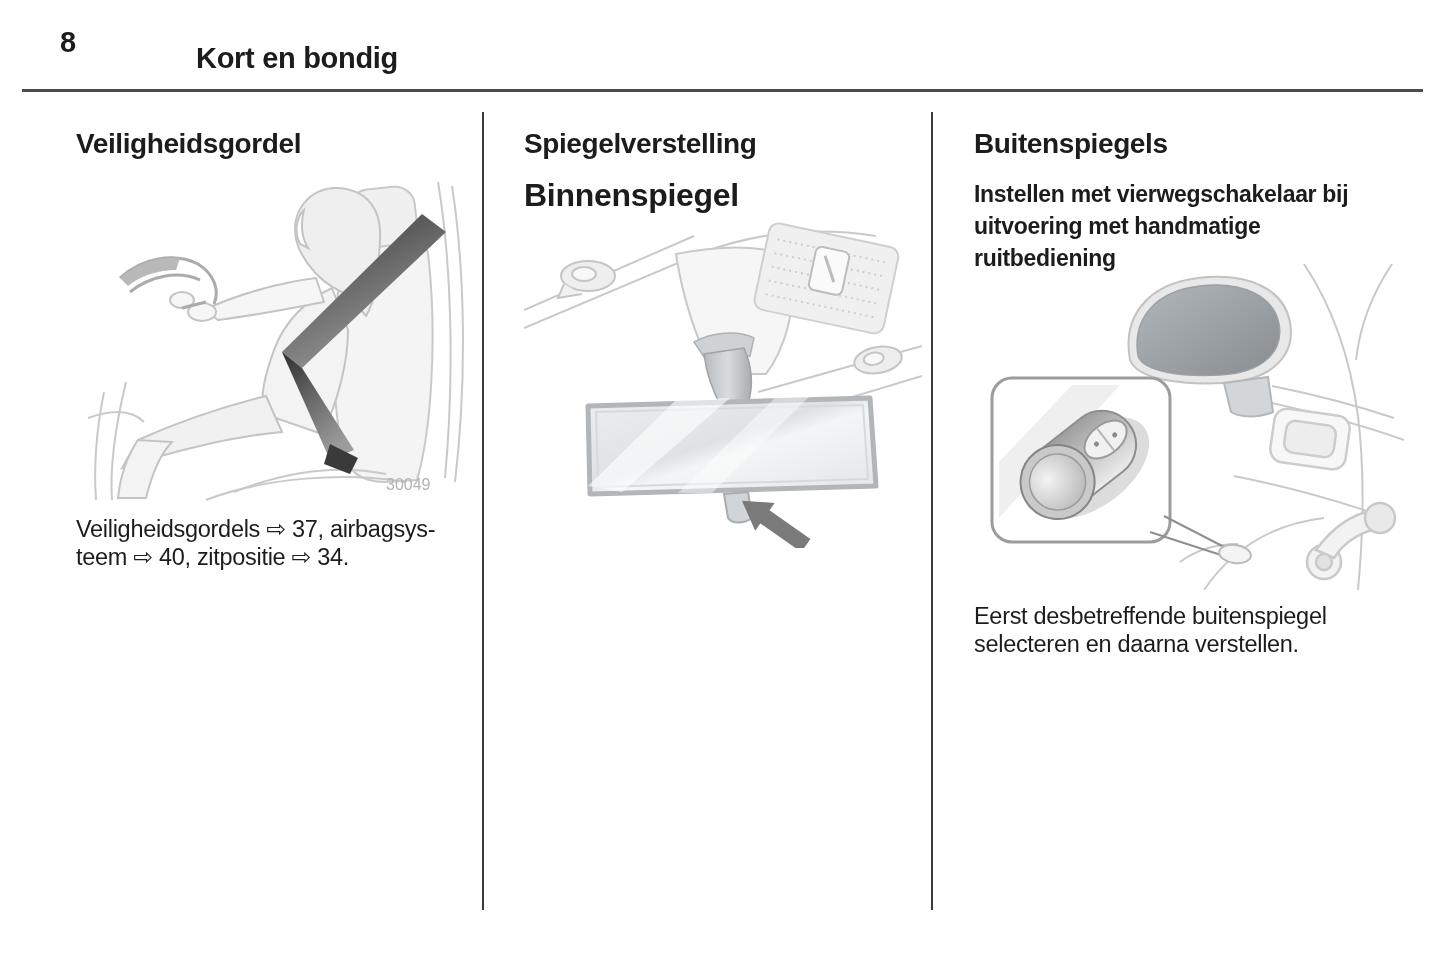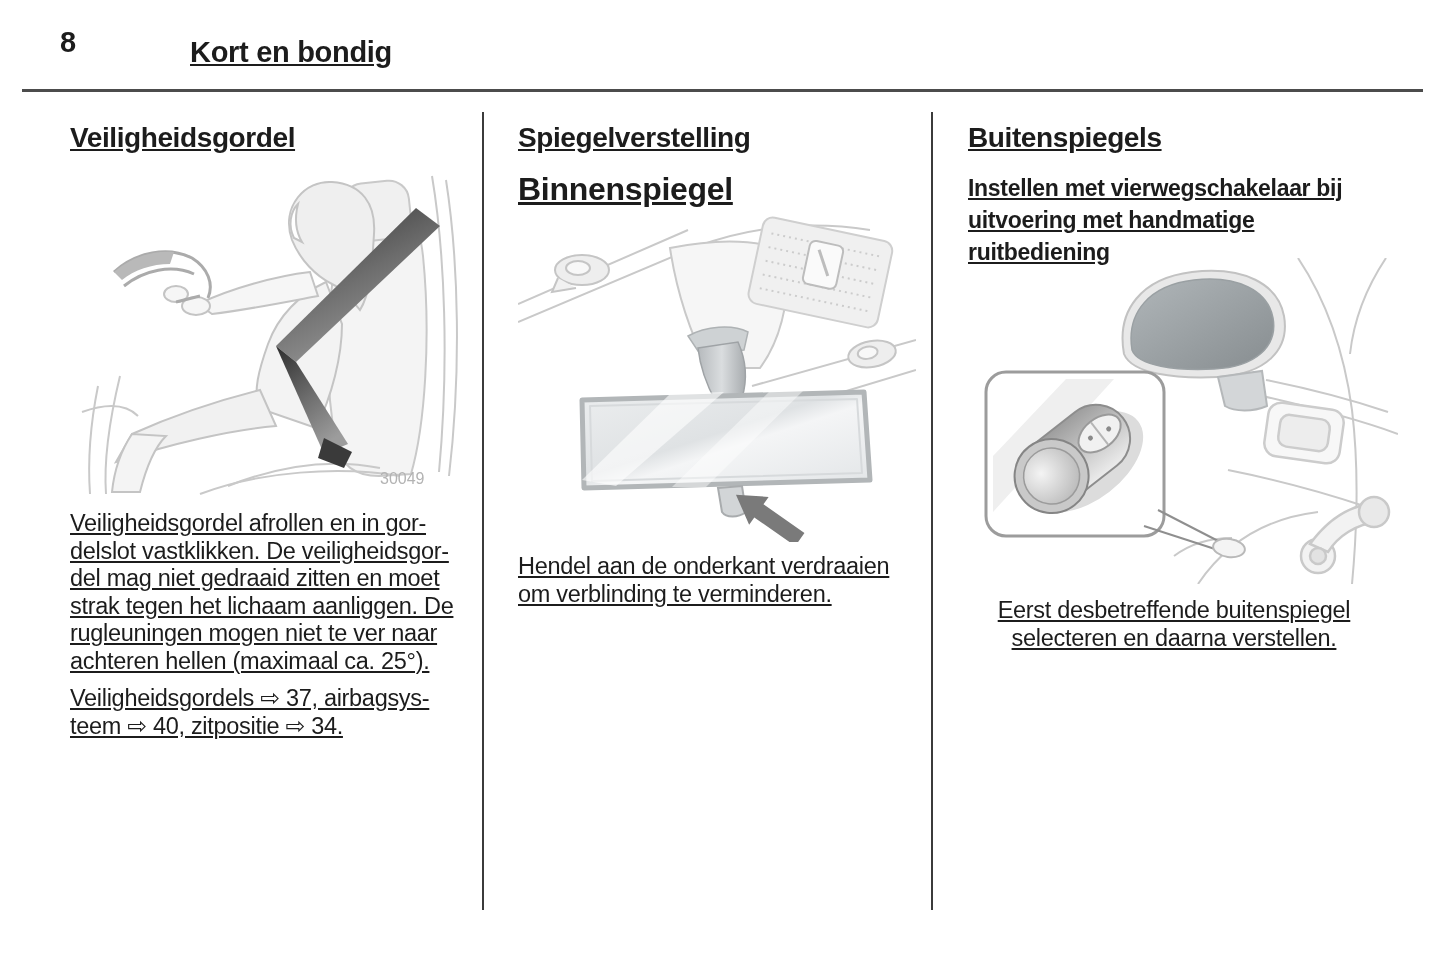--- a/index.html
+++ b/index.html
@@ -2,21 +2,21 @@
 <html><head>
 <meta charset="utf-8">
 <style>
   html,body{margin:0;padding:0;}
   body{
     width:1445px;height:965px;background:#ffffff;
     font-family:"Liberation Sans","DejaVu Sans",sans-serif;
     color:#1c1c1c;position:relative;overflow:hidden;
   }
   .abs{position:absolute;}
-  h1,h2,h3,p,figure{margin:10px;padding:0;text-decoration:underline;}
+  h1,h2,h3,p,figure{margin:16px;padding:0;}
   .pagenum{left:60px;top:26px;font-size:29px;font-weight:bold;}
   .pagetitle{left:180px;top:26px;font-size:29px;font-weight:bold;letter-spacing:-0.3px;}
   .header-rule{left:22px;top:89px;width:1401px;height:3px;background:#4c4c4c;}
   .divider{width:2px;top:112px;height:798px;background:#3b3b3b;}
   .d1{left:482px;} .d2{left:931px;}
   h2.colhead{font-size:28px;font-weight:bold;letter-spacing:-0.4px;}
   h3.sub1{font-size:32px;font-weight:bold;letter-spacing:-0.3px;}
   h3.sub2{font-size:23px;font-weight:bold;line-height:32px;letter-spacing:-0.3px;white-space:pre-line;}
   p.body{font-size:23.5px;line-height:27.5px;letter-spacing:-0.3px;white-space:pre-line;margin-bottom:5px;}
   .c1{left:60px;width:404px;}
@@ -90,26 +90,20 @@
       <g>
         <path d="M338,34 L362,52 L218,188 L198,172 Z" fill="url(#beltG)"></path>
         <path d="M198,172 L218,188 L270,270 L246,280 Z" fill="url(#beltG)"></path>
         <path d="M246,264 L274,278 L266,294 L240,284 Z" fill="#3a3a3a"></path>
       </g>
       <text x="302" y="310" font-size="16" fill="#b3b3b3">30049</text>
     </svg>
   </figure>
 
   <div class="abs c1" style="top:500px;">
-    <p class="body">Veiligheidsgordel afrollen en in gor-
-delslot vastklikken. De veiligheidsgor-
-del mag niet gedraaid zitten en moet
-strak tegen het lichaam aanliggen. De
-rugleuningen mogen niet te ver naar
-achteren hellen (maximaal ca. 25°).</p>
     <p class="body">Veiligheidsgordels ⇨ 37, airbagsys-
 teem ⇨ 40, zitpositie ⇨ 34.</p>
   </div>
 
   <h2 class="abs colhead c2" style="top:112px;">Spiegelverstelling</h2>
   <h3 class="abs sub1 c2" style="top:161px;">Binnenspiegel</h3>
 
   <figure class="abs" style="left:508px;top:206px;">
     <svg width="398" height="326" viewBox="0 0 398 326">
       <defs>
@@ -172,22 +166,20 @@
 
       <path d="M200,272 L224,270 L228,296 C220,302 208,302 204,296 Z" fill="#d2d5d7" stroke="#a9acae" stroke-width="2"></path>
 
       <g transform="translate(254,304) rotate(215)">
         <polygon points="44,0 16,-17 16,-8 -34,-8 -34,8 16,8 16,17" fill="#7a7a7a"></polygon>
       </g>
     </svg>
   </figure>
 
   <div class="abs c2" style="top:543px;">
-    <p class="body">Hendel aan de onderkant verdraaien
-om verblinding te verminderen.</p>
   </div>
 
   <h2 class="abs colhead c3" style="top:112px;">Buitenspiegels</h2>
   <h3 class="abs sub2 c3" style="top:162px;">Instellen met vierwegschakelaar bij
 uitvoering met handmatige
 ruitbediening</h3>
 
   <figure class="abs" style="left:956px;top:248px;">
     <svg width="432" height="326" viewBox="0 0 432 326">
       <defs>
@@ -249,18 +241,18 @@
       </g>
 
       <g stroke="#8f8f8f" stroke-width="2" fill="none">
         <path d="M192,252 L258,286"></path>
         <path d="M178,268 L252,292"></path>
       </g>
       <ellipse cx="263" cy="290" rx="16" ry="9" transform="rotate(8 263 290)" fill="#f4f4f4" stroke="#b9b9b9" stroke-width="2"></ellipse>
     </svg>
   </figure>
 
-  <div class="abs c3" style="top:587px;text-align:center;">
+  <div class="abs c3" style="top:587px;">
     <p class="body">Eerst desbetreffende buitenspiegel
 selecteren en daarna verstellen.</p>
   </div>
 
 </div>
 
 </body></html>

